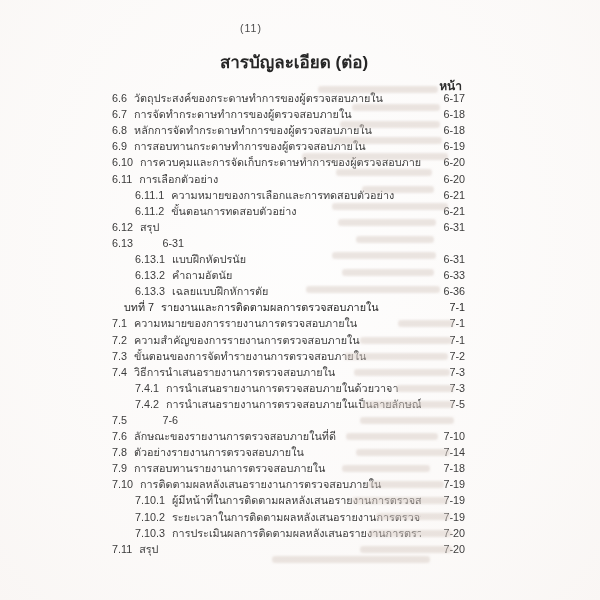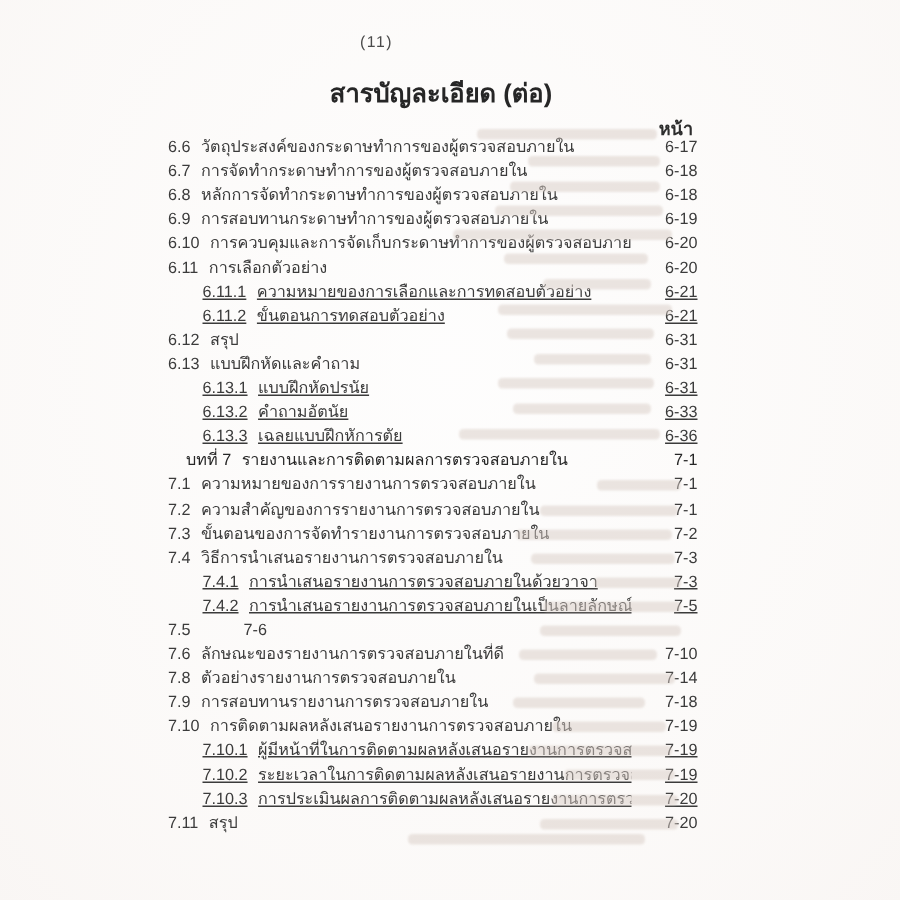--- a/index.html
+++ b/index.html
@@ -28,21 +28,21 @@
   .toc{
     position:absolute;top:90px;left:112px;right:135px;
   }
   .row{
     display:flex;align-items:flex-end;height:16.1px;
     font-size:10.8px;line-height:15px;white-space:nowrap;
   }
   .row .num{flex:0 0 auto;margin-right:7px;}
   .row .ttl{flex:1 1 auto;overflow:hidden;}
   .row .pg{flex:0 0 auto;margin-left:8px;min-width:36px;text-align:right;}
-  .row.lv2{padding-left:23px;text-decoration:underline;}
+  .row.lv2{padding-left:23px;}
   .row.chapter{padding-left:12px;font-weight:400;color:#262626;}
   .ghost{
     position:absolute;height:7px;border-radius:3px;
     background:#d9cdc6;opacity:.5;filter:blur(0.8px);
     pointer-events:none;
   }
 </style>
 </head>
 <body>
 
@@ -95,21 +95,20 @@
         <span class="ttl">ขั้นตอนการทดสอบตัวอย่าง</span>
         <span class="pg">6-21</span>
       </div>
       <div class="row">
         <span class="num">6.12</span>
         <span class="ttl">สรุป</span>
         <span class="pg">6-31</span>
       </div>
       <div class="row">
         <span class="num">6.13</span>
-        <span class="ttl">แบบฝึกหัดและคำถาม</span>
         <span class="pg">6-31</span>
       </div>
       <div class="row lv2">
         <span class="num">6.13.1</span>
         <span class="ttl">แบบฝึกหัดปรนัย</span>
         <span class="pg">6-31</span>
       </div>
       <div class="row lv2">
         <span class="num">6.13.2</span>
         <span class="ttl">คำถามอัตนัย</span>

